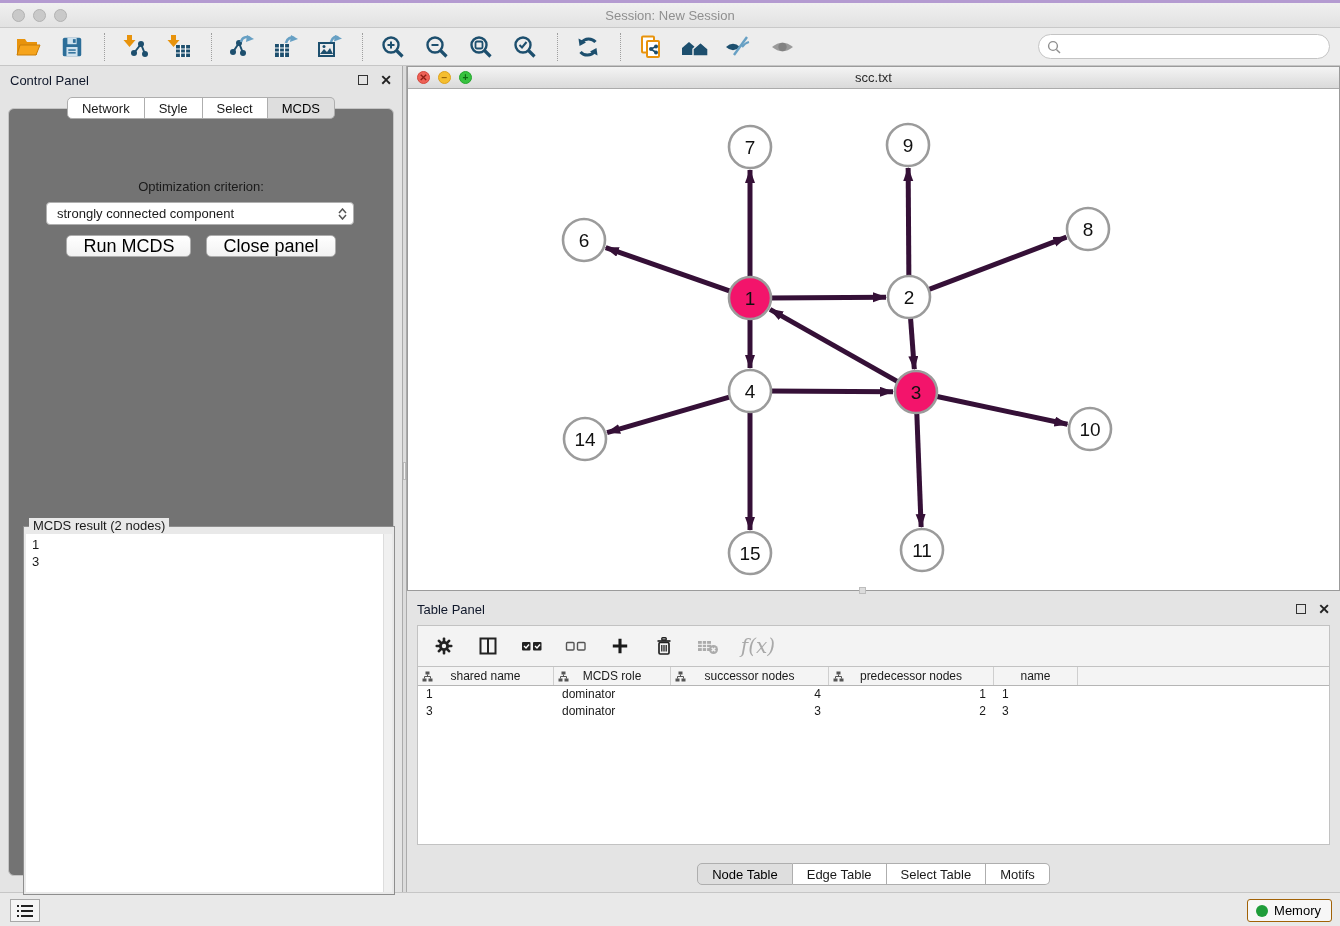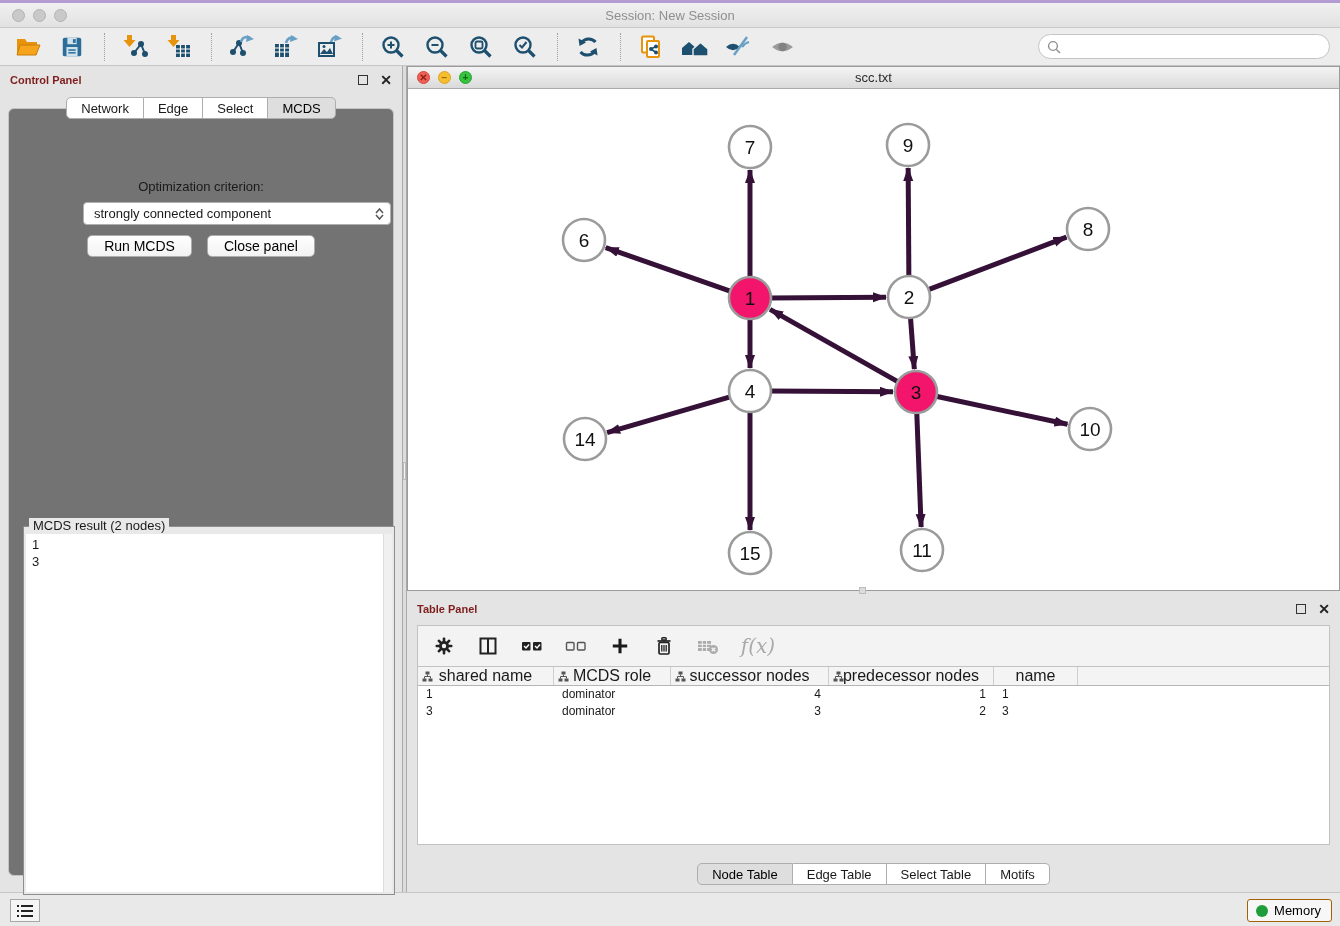--- a/index.html
+++ b/index.html
@@ -24,43 +24,43 @@
   .tb svg { display:block; }
   .tb-sep { width:0; height:28px; border-left:1px dotted #9f9f9f; margin:0 12px 0 6px; }
   .search-wrap { margin-left:auto; margin-right:10px; width:292px; height:25px; background:#fff;
                  border:1px solid #c4c4c4; border-radius:13px; display:flex; align-items:center; padding:0 8px; }
   .search-wrap svg { flex:0 0 auto; margin-right:5px; }
   .search-wrap input { border:none; outline:none; flex:1; font-size:13px; font-family:inherit; background:transparent; }
 
   
   .control-panel { position:absolute; left:0; top:66px; width:402px; height:826px; background:#e4e4e4; }
   .cp-header { height:28px; display:flex; align-items:center; padding:0 10px; }
-  .panel-title { font-size:11px; color:#7f1d1d;font-weight:bold; }
+  .panel-title { font-size:13px; color:#0f172a; }
   .hdr-icons { margin-left:auto; display:flex; align-items:center; gap:12px; }
   .float-box { width:10px; height:10px; border:1.6px solid #333; display:inline-block; }
   .close-x { font-size:14px; font-weight:bold; color:#222; line-height:1; }
 
   .cp-tabs { position:absolute; left:0; top:31px; width:100%; display:flex; justify-content:center; z-index:3; }
   .tab { height:22px; padding:0 14px; background:#fff; border:1px solid #aeaeae; border-left-width:0;
          font-size:13px; display:flex; align-items:center; cursor:pointer; }
   .tab:first-child { border-left-width:1px; border-radius:5px 0 0 5px; }
   .tab:last-child { border-radius:0 5px 5px 0; }
   .tab.selected { background:#dedede; color:#000000; }
 
   .mcds-panel { position:absolute; left:8px; top:42px; width:386px; height:768px; background:#737373;
                 border:1px solid #c4c4c4; border-radius:6px; z-index:1; }
   .opt-label { position:absolute; left:0; width:100%; top:70px; text-align:center; font-size:13px; }
   .criterion-select { position:absolute; left:37px; top:93px; width:308px; height:23px; background:#fff;
                       border:1px solid #b0b0b0; border-radius:4px; display:flex; align-items:center;
-                      padding:0 6px 0 10px; font-size:13px; cursor:pointer;margin-left:37px; }
+                      padding:0 6px 0 10px; font-size:13px; cursor:pointer; }
   .stepper { margin-left:auto; display:flex; flex-direction:column; align-items:center; line-height:0; }
   .stepper svg { display:block; }
   .btn-row { position:absolute; left:0; top:126px; width:100%; display:flex; justify-content:center; gap:15px; }
   .btn { height:22px; padding:0 16px; background:linear-gradient(#ffffff,#f2f2f2); border:1px solid #adadad;
-         border-radius:5px; font-size:14px; font-family:inherit; cursor:pointer; }
+         border-radius:5px; font-size:18px; font-family:inherit; cursor:pointer; }
 
   .result-group { position:absolute; left:14px; top:417px; width:372px; height:369px;
                   border:1px solid #8e8e8e; background:#e9e9e9; }
   .result-label { position:absolute; left:5px; top:-9px; background:#e9e9e9; padding:0 4px; font-size:13px; }
   .result-area { position:absolute; left:2px; right:2px; top:7px; bottom:2px; background:#fff; }
   .result-lines { padding:2px 6px; font-size:13px; line-height:17px; }
   .result-scroll { position:absolute; right:0; top:0; bottom:0; width:9px; background:#f0f0f0; border-left:1px solid #ddd; }
 
   .v-splitter { position:absolute; left:402px; top:66px; width:5px; height:826px; background:#dcdcdc;
                 border-left:1px solid #ababab; border-right:1px solid #ababab; }
@@ -86,21 +86,21 @@
   .tp-header { height:24px; display:flex; align-items:center; padding:0 10px; }
   .tp-toolbar { position:absolute; left:10px; top:28px; width:913px; height:42px; background:#f3f3f3;
                 border:1px solid #c2c2c2; display:flex; align-items:center; padding-left:14px; gap:20px; }
   .tp-btn { background:transparent; border:none; cursor:pointer; display:flex; align-items:center; justify-content:center;
             width:24px; height:28px; }
   .fx { font-family:"DejaVu Serif", serif; font-style:italic; font-size:20px; color:#a9a9a9; }
 
   .table-box { position:absolute; left:10px; top:70px; width:913px; height:178px; background:#fff;
                border:1px solid #c2c2c2; border-top:none; }
   .thead { display:flex; height:19px; border-bottom:1px solid #b5b5b5; background:#f4f4f4; }
-  .th { position:relative; display:flex; align-items:center; justify-content:center; font-size:16px;
+  .th { position:relative; display:flex; align-items:center; justify-content:center; font-size:12px;
         border-right:1px solid #cfcfcf; cursor:pointer; }
   .th .tree-ic { position:absolute; left:4px; top:4px; }
   .trow { display:flex; height:17px; font-size:12px; cursor:default; }
   .td { padding:1px 8px; overflow:hidden; white-space:nowrap; }
   .c0 { width:136px; } .c1 { width:117px; } .c2 { width:158px; } .c3 { width:165px; } .c4 { width:84px; }
   .ar { text-align:right; }
 
   .tp-tabs { position:absolute; left:0; top:266px; width:100%; display:flex; justify-content:center; }
 
   
@@ -276,21 +276,21 @@
     <span class="hdr-icons">
       <span class="float-box"></span>
       <span class="close-x">✕</span>
     </span>
   </div>
   <div class="cp-tabs">
     <div class="tab">
         <span>Network</span>
       </div>
     <div class="tab">
-        <span>Edge</span>
+        <span>Style</span>
       </div>
     <div class="tab">
         <span>Select</span>
       </div>
     <div class="tab selected">
         <span>MCDS</span>
       </div>
   </div>
   <div class="mcds-panel">
     <div class="opt-label">Optimization criterion:</div>

